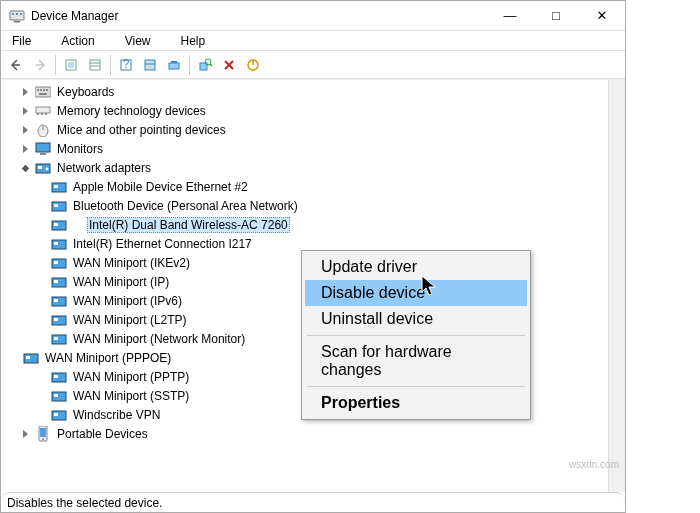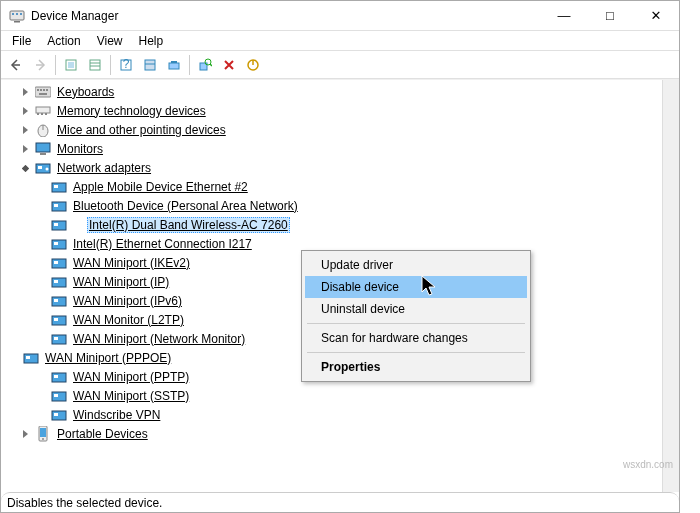--- a/index.html
+++ b/index.html
@@ -1,38 +1,38 @@
 <!DOCTYPE html>
 <html><head>
 <meta charset="utf-8">
 <style>
   * { box-sizing: border-box; margin: 0; padding: 0; font-family: "Segoe UI", Tahoma, sans-serif; font-size: 12px; }
   html, body { width: 700px; height: 513px; overflow: hidden; }
-  .window { width: 680px; height: 513px; border: 1px solid #aaa; background: #fff; display: flex; flex-direction: column; }
+  .window { width: 626px; height: 513px; border: 1px solid #aaa; background: #fff; display: flex; flex-direction: column; }
   .titlebar { height: 30px; display: flex; align-items: center; padding-left: 8px; border-bottom: 1px solid #e0e0e0; }
   .title-icon { width: 16px; height: 16px; margin-right: 6px; }
   .title { flex: 1; font-size: 12px; }
   .win-btns { display: flex; }
   .win-btn { width: 46px; height: 30px; display: flex; align-items: center; justify-content: center; font-family: inherit; font-size: 13px; }
-  .menubar { height: 20px; display: flex; align-items: center; padding: 0 4px; border-bottom: 1px solid #e0e0e0; gap: 2px; }
+  .menubar { height: 20px; display: flex; align-items: center; padding: 0 4px; border-bottom: 1px solid #e0e0e0; gap: 16px; }
   .menubar span { padding: 1px 7px; }
   .toolbar { height: 28px; display: flex; align-items: center; padding: 0 4px; border-bottom: 1px solid #e0e0e0; gap: 2px; }
   .tool-btn { width: 22px; height: 22px; display: flex; align-items: center; justify-content: center; border: 1px solid transparent; }
   .tool-sep { width: 1px; height: 20px; background: #ccc; margin: 0 2px; }
   .tree-area { flex: 1; padding: 2px 0; overflow: auto; position: relative; border-top: 1px solid #f0f0f0; }
-  .tree-row { height: 19px; display: flex; align-items: center; white-space: nowrap; text-decoration: underline; }
+  .tree-row { height: 19px; display: flex; align-items: center; white-space: nowrap; }
   .arrow-spot { width: 16px; height: 16px; display: inline-flex; align-items: center; justify-content: center; }
   .arrow-right::before { content: ""; width: 0; height: 0; border-top: 4px solid transparent; border-bottom: 4px solid transparent; border-left: 5px solid #777; display: block; }
   .arrow-down::before { content: ""; width: 0; height: 0; border-top: 5px solid #555; border-left: 5px solid #555; transform: rotate(-135deg); display: block; margin-top:2px; }
   .tree-icon { width: 16px; height: 16px; margin: 0 4px 0 2px; display: inline-flex; align-items: center; justify-content: center; }
   .label { padding: 1px 2px; }
   .selected { background: #cce8ff; border: 1px dotted #3399ff; padding: 0 1px; margin-left: 16px; }
   .statusbar { height: 20px; border-top: 1px solid #ccc; padding: 2px 6px; font-size: 11px; display:flex; align-items:center;border-radius:9px; }
   .context-menu { position: absolute; left: 300px; top: 170px; width: 230px; background: #f2f2f2; border: 1px solid #999; box-shadow: 2px 2px 4px rgba(0,0,0,.25); padding: 3px; }
-  .ctx-item { padding: 4px 16px; font-size: 12px; }
+  .ctx-item { padding: 4px 16px; font-size: 16px; }
   .ctx-sep { height: 1px; background: #ccc; margin: 3px 2px; }
   .ctx-hover { background: #91c9f7; }
   .ctx-bold { font-weight: bold; }
   .cursor { position: absolute; left: 420px; top: 195px; pointer-events: none; }
   .watermark { position: absolute; right: 6px; bottom: 22px; font-size: 10px; color: #bbb; }
   .scrollbar { position: absolute; right: 0; top: 0; bottom: 0; width: 17px; background: #f0f0f0; border-left:1px solid #ddd; }
 </style>
 </head>
 <body>
 
@@ -255,21 +255,21 @@
         </span>
         <span class="label">WAN Miniport (IPv6)</span>
       </div>
     <div class="tree-row" style="padding-left:48px">
         <span class="tree-icon">
           <svg width="16" height="14" viewBox="0 0 16 14">
             <rect x="1" y="3" width="14" height="9" fill="#4aa3df" stroke="#246"></rect>
             <rect x="3" y="5" width="4" height="3" fill="#fff"></rect>
           </svg>
         </span>
-        <span class="label">WAN Monitor (L2TP)</span>
+        <span class="label">WAN Miniport (L2TP)</span>
       </div>
     <div class="tree-row" style="padding-left:48px">
         <span class="tree-icon">
           <svg width="16" height="14" viewBox="0 0 16 14">
             <rect x="1" y="3" width="14" height="9" fill="#4aa3df" stroke="#246"></rect>
             <rect x="3" y="5" width="4" height="3" fill="#fff"></rect>
           </svg>
         </span>
         <span class="label">WAN Miniport (Network Monitor)</span>
       </div>

